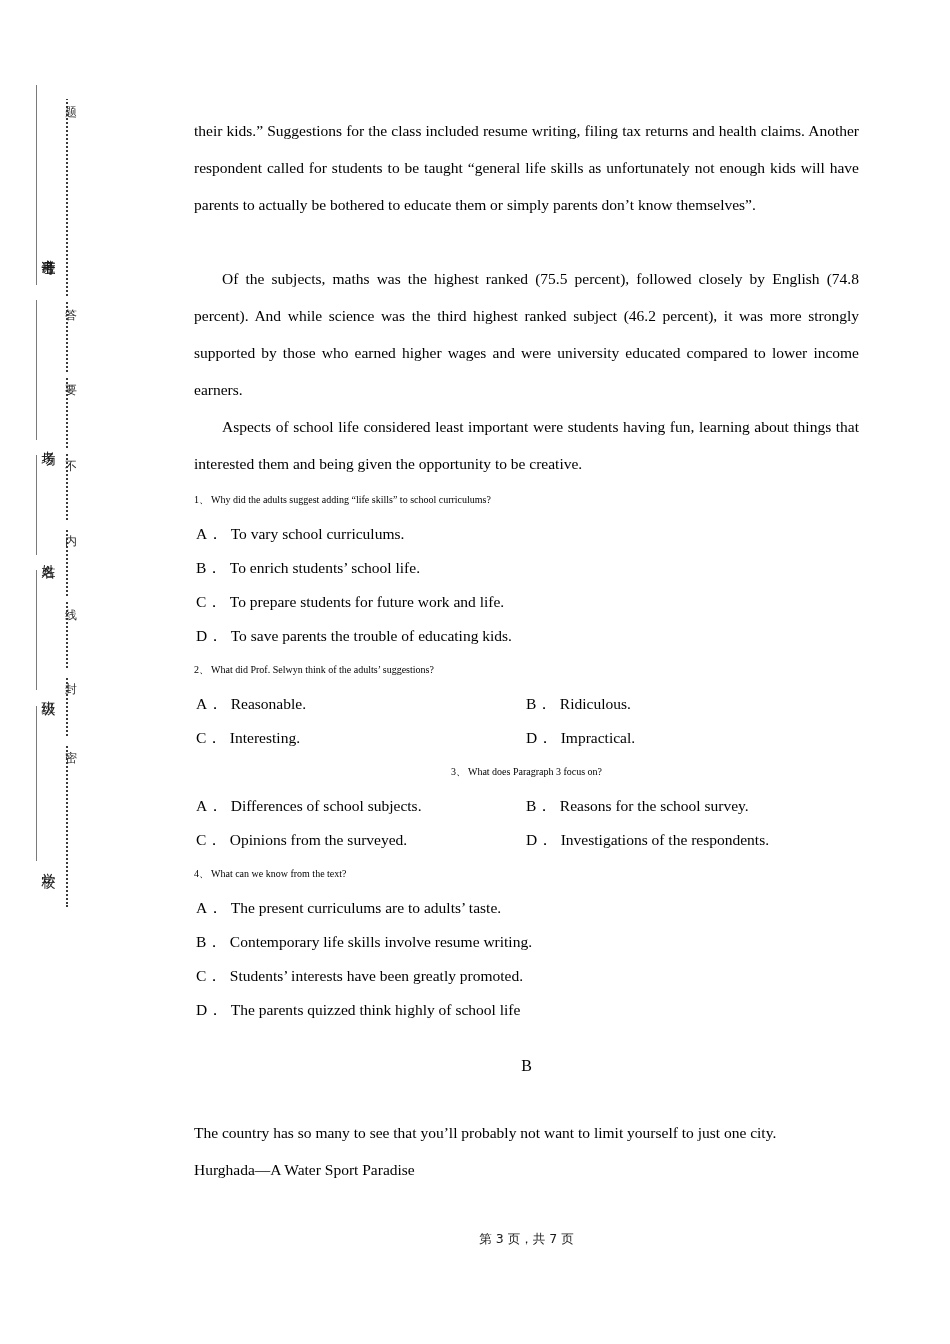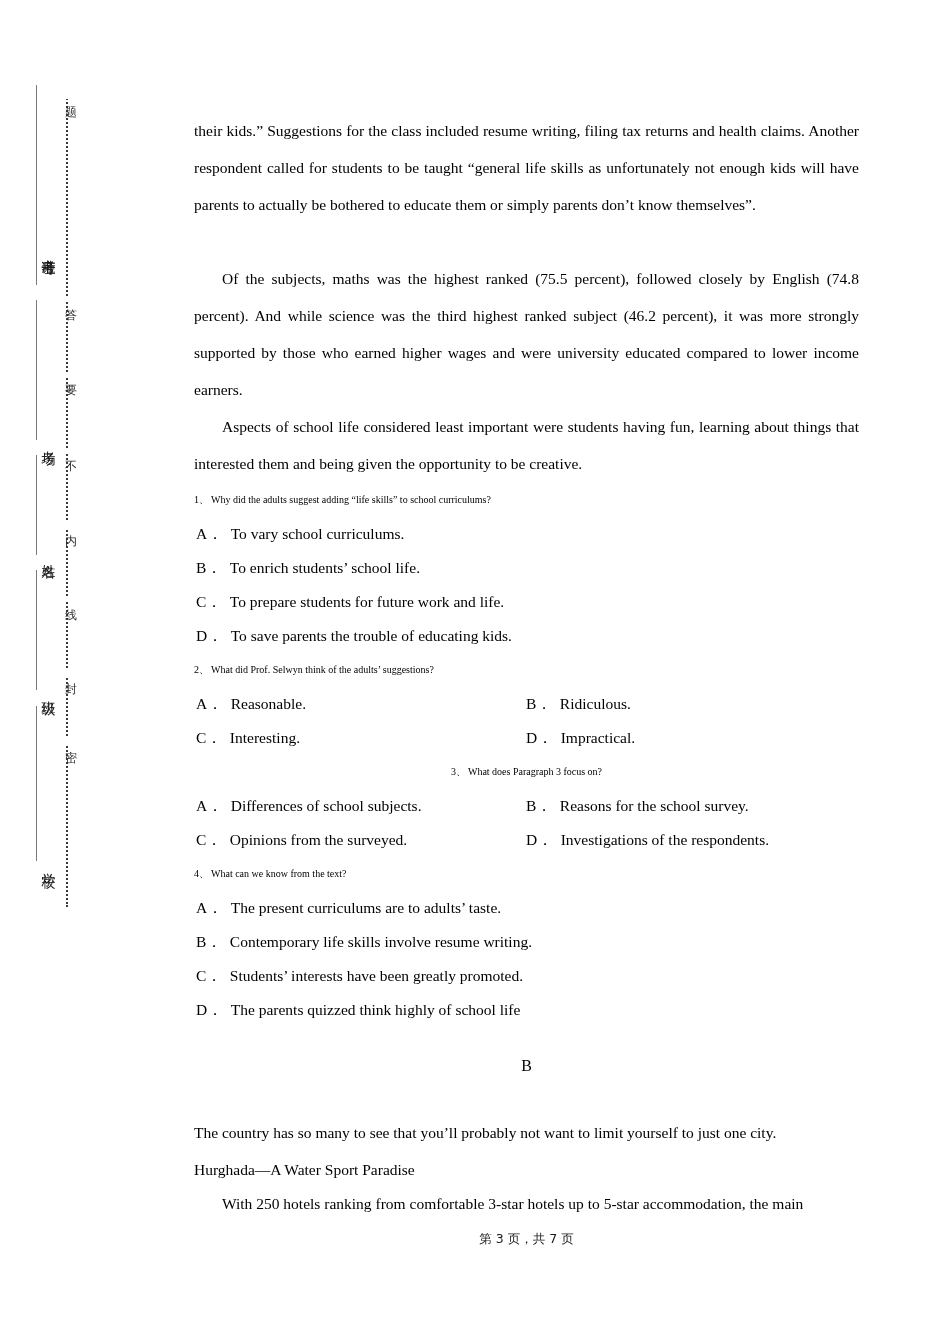--- a/index.html
+++ b/index.html
@@ -181,17 +181,16 @@
       <div class="opt col1" style="top: 993px;"><span class="opt-letter">D．</span><span class="opt-text">The parents quizzed think highly of school life</span></div>
     </div>
 
   <div id="section-b-heading" style="top:1054px;">B</div>
 
 
   <div class="para noindent" style="top:1151px;">Hurghada—A Water Sport Paradise</div>
 
   <div class="para noindent" style="top:1114px;">The country has so many to see that you’ll probably not want to limit yourself to just one city.</div>
 
-  <div class="para indent" style="top:1185px;">With 250 hotels ranking from comfortable 3-star hotels up to 5-star accommodation, the main</div>
 
   <div id="page-footer" style="top:1231px;">第 3 页，共 7 页</div>
 
 </div>
 
 </body></html>

